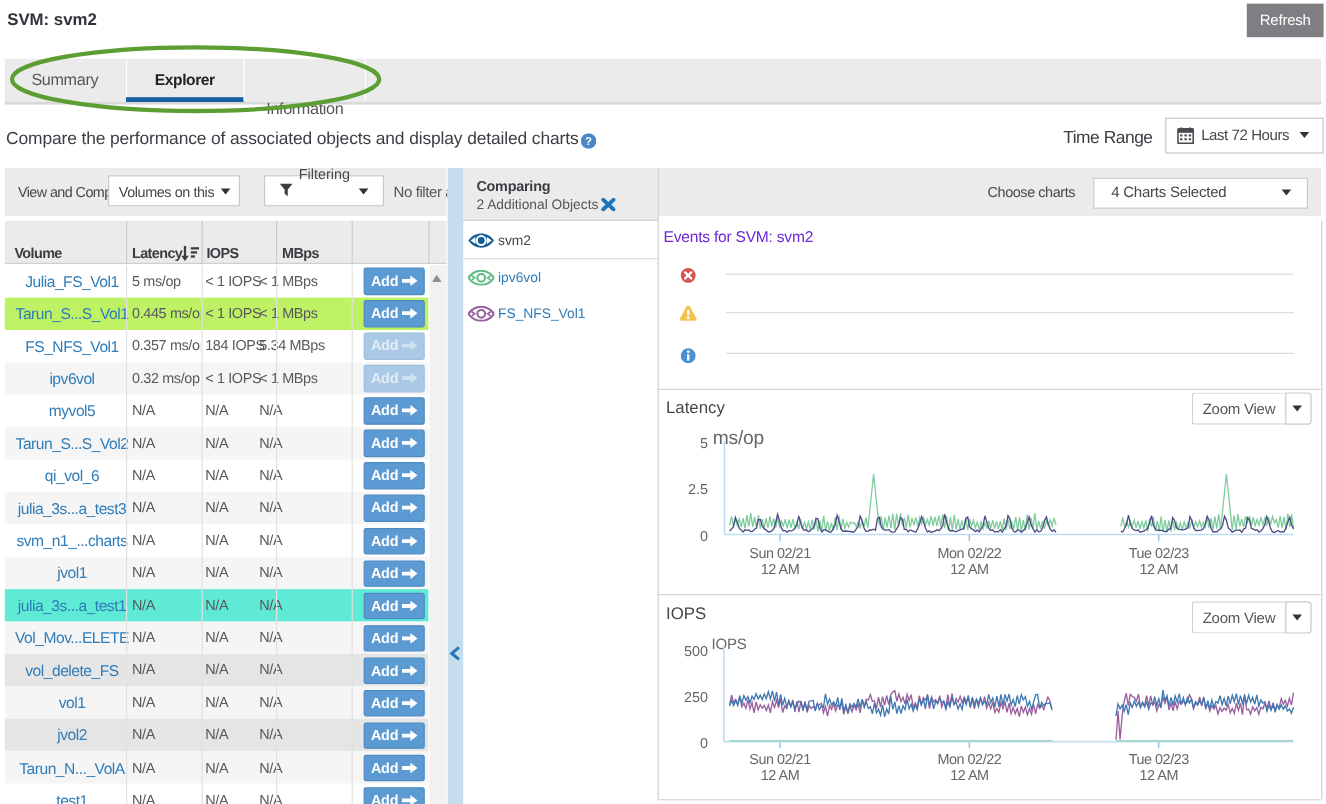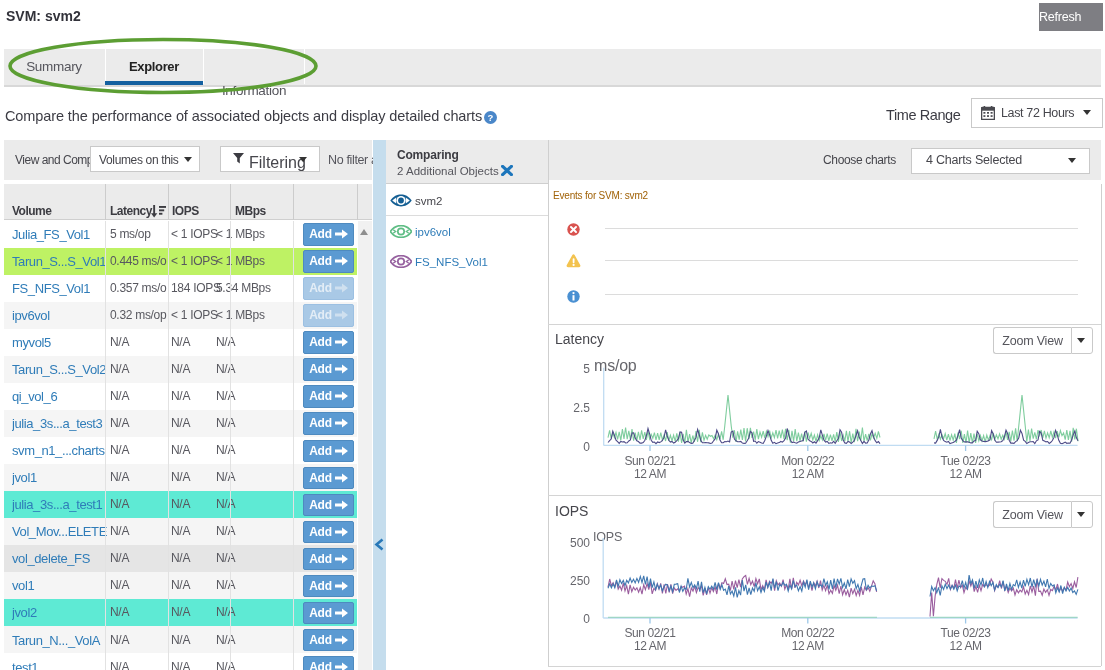--- a/index.html
+++ b/index.html
@@ -7,33 +7,33 @@
   .abs { position:absolute; }
   #page { position:relative; width:1105px; height:670px; overflow:hidden;padding-left:44px; }
   .vline { position:absolute; width:1px; background:#d9d9d9; }
   .hline { position:absolute; height:1px; background:#e0e0e0; }
   .link { color:#2f7cb8; }
   .btn-add { position:absolute; left:299px; top:2.5px; width:51px; height:22.5px; background:#5b9ad2; border:1px solid #4e8abf; border-radius:2px;
              color:#fff; font-weight:bold; font-size:12px; text-align:center; line-height:20.5px; letter-spacing:-0.2px;}
   .btn-add.dis { background:#a9c9e6; border-color:#9cc0e2; color:#e3edf6; }
   .row { position:absolute; left:0; width:353px; height:28px; }
   .cell { position:absolute; top:6.2px; font-size:12px; letter-spacing:-0.3px; color:#58585f; white-space:nowrap; overflow:hidden; }
-  .cv { left:8px; width:96px; font-size:13px; letter-spacing:-0.4px; }
+  .cv { left:8px; width:96px; font-size:13px; letter-spacing:-0.4px;text-align:center; }
   .cell.link, .link { color:#2f7cb8; }
   .cl { left:106px; width:57px; }
   .ci { left:167px; width:60px; }
   .cm { left:212px; width:60px; }
   .arrw { display:inline-block; margin-left:3px; }
 </style>
 </head>
 <body>
 <div id="page">
 
 <div class="abs" style="left:6px;top:7.5px;font-size:14px;font-weight:bold;color:#32323a;">SVM: svm2</div>
-<div class="abs" style="left:1039px;top:3px;width:64px;height:28px;background:#7e7e83;color:#fff;font-size:12.5px;letter-spacing:-0.2px;line-height:28px;">Refresh</div>
+<div class="abs" style="left:1039px;top:3px;width:64px;height:28px;background:#7e7e83;color:#fff;font-size:12.5px;letter-spacing:-0.2px;text-align:center;line-height:28px;">Refresh</div>
 
 <div class="abs" style="left:4px;top:49px;width:1097px;height:37.5px;background:#ebebeb;border-bottom:2px solid #d8d8d8;"></div>
 <div class="abs" style="left:4px;top:49px;width:100px;height:35px;font-size:13.5px;letter-spacing:-0.3px;color:#55555c;text-align:center;line-height:35px;">Summary</div>
 <div class="abs" style="left:104.5px;top:49px;width:1px;height:35px;background:#fff;"></div>
 <div class="abs" style="left:105px;top:49px;width:98px;height:35px;font-size:13px;letter-spacing:-0.35px;font-weight:bold;color:#222;text-align:center;line-height:35px;">Explorer</div>
 <div class="abs" style="left:105px;top:80.8px;width:98px;height:4.2px;background:#1460a0;"></div>
 <div class="abs" style="left:203px;top:49px;width:1px;height:35px;background:#fff;"></div>
 <div class="abs" style="left:204px;top:49px;width:100px;height:35px;font-size:13.5px;letter-spacing:-0.3px;color:#55555c;text-align:center;line-height:35px;margin-top:24px;">Information</div>
 <div class="abs" style="left:304px;top:49px;width:1px;height:35px;background:#fff;"></div>
 <svg class="abs" style="left:0;top:0;" width="330" height="100" viewBox="0 0 330 100">
@@ -66,21 +66,21 @@
 
 <div class="abs" style="left:4px;top:140px;width:368px;height:40px;background:#ebebeb;"></div>
 <div class="abs" style="left:15px;top:153px;width:75px;font-size:12px;letter-spacing:-0.5px;color:#46464c;white-space:nowrap;overflow:hidden;">View and Comp</div>
 <div class="abs" style="left:90px;top:146px;width:110px;height:26px;background:#fff;border:1px solid #c9c9c9;"></div>
 <div class="abs" style="left:99px;top:153px;font-size:12px;letter-spacing:-0.35px;color:#46464c;">Volumes on this</div>
 <div class="abs" style="left:184px;top:157px;width:0;height:0;border-left:4px solid transparent;border-right:4px solid transparent;border-top:5px solid #333;"></div>
 <div class="abs" style="left:220px;top:146px;width:100px;height:26px;background:#fff;border:1px solid #c9c9c9;"></div>
 <svg class="abs" style="left:233px;top:153px;" width="11" height="11" viewBox="0 0 11 11">
   <path d="M0,0 H11 L6.8,5 V10.5 L4.2,8.4 V5 Z" fill="#3c3c42"></path>
 </svg>
-<div class="abs" style="left:249px;top:154px;font-size:16px;color:#46464c;">Filtering</div>
+<div class="abs" style="left:249px;top:138px;font-size:12px;color:#46464c;">Filtering</div>
 <div class="abs" style="left:299px;top:157px;width:0;height:0;border-left:4px solid transparent;border-right:4px solid transparent;border-top:5px solid #333;"></div>
 <div class="abs" style="left:328px;top:153px;width:45px;font-size:12.5px;letter-spacing:-0.35px;color:#55555c;white-space:nowrap;overflow:hidden;">No filter a</div>
 
 <div class="abs" style="left:4px;top:184px;width:368px;height:35.5px;background:#ebebeb;border-bottom:1px solid #cfcfcf;"></div>
 <div class="abs" style="left:12px;top:203.5px;font-size:12px;letter-spacing:-0.5px;font-weight:bold;color:#3c3c42;">Volume</div>
 <div class="abs" style="left:110px;top:203.5px;font-size:12px;letter-spacing:-0.5px;font-weight:bold;color:#3c3c42;">Latency</div>
 <svg class="abs" style="left:151px;top:205px;" width="15" height="13" viewBox="0 0 15 13">
 <g fill="#3c3c42">
         <rect x="2.2" y="0" width="1.9" height="9.2"></rect>
         <path d="M0,8.2 L3.15,12.6 L6.3,8.2 Z"></path>
@@ -215,21 +215,21 @@
 </div>
 <div class="row" style="top:572.2px;left:4px;height:27.05px;background:#f5f5f5;">
 <div class="cell cv link">vol1</div>
 <div class="cell cl">N/A</div>
 <div class="cell ci">N/A</div>
 <div class="cell cm">N/A</div>
 <div class="btn-add">Add<svg class="arrw" width="13" height="10" viewBox="0 0 13 10" style="vertical-align:-1px">
           <path d="M0,3.4 H7 V0.6 L13,5 L7,9.4 V6.6 H0 Z" fill="#fff"></path>
         </svg></div>
 </div>
-<div class="row" style="top:599.3px;left:4px;height:27.05px;background:#5eead4;">
+<div class="row" style="top:599.3px;left:4px;height:27.05px;background:#e5e5e5;">
 <div class="cell cv link">jvol2</div>
 <div class="cell cl">N/A</div>
 <div class="cell ci">N/A</div>
 <div class="cell cm">N/A</div>
 <div class="btn-add">Add<svg class="arrw" width="13" height="10" viewBox="0 0 13 10" style="vertical-align:-1px">
           <path d="M0,3.4 H7 V0.6 L13,5 L7,9.4 V6.6 H0 Z" fill="#fff"></path>
         </svg></div>
 </div>
 <div class="row" style="top:626.4px;left:4px;height:27.05px;background:#f5f5f5;">
 <div class="cell cv link">Tarun_N..._VolA</div>
@@ -301,21 +301,21 @@
 <div class="abs" style="left:911px;top:147.5px;width:179px;height:26px;background:#fff;border:1px solid #c9c9c9;"></div>
 <div class="abs" style="left:926px;top:152.5px;font-size:12.5px;letter-spacing:-0.2px;color:#46464c;">4 Charts Selected</div>
 <div class="abs" style="left:1068px;top:158px;width:0;height:0;border-left:4px solid transparent;border-right:4px solid transparent;border-top:5px solid #333;"></div>
 
 <div class="vline" style="left:548.3px;top:140px;height:526px;background:#cfcfcf;"></div>
 <div class="vline" style="left:1100.6px;top:184px;height:482px;background:#cfcfcf;"></div>
 <div class="hline" style="left:548.3px;top:324.3px;width:553px;background:#d4d4d4;"></div>
 <div class="hline" style="left:548.3px;top:495.3px;width:553px;background:#d4d4d4;"></div>
 <div class="hline" style="left:548.3px;top:665.6px;width:553px;background:#d4d4d4;"></div>
 
-<div class="abs" style="left:553px;top:190px;font-size:10px;letter-spacing:-0.2px;color:#a16207;">Events for SVM: svm2</div>
+<div class="abs" style="left:553px;top:190px;font-size:13px;letter-spacing:-0.2px;color:#6d28d9;">Events for SVM: svm2</div>
 <svg class="abs" style="left:567px;top:223px;" width="13" height="13" viewBox="0 0 13 13">
   <circle cx="6.5" cy="6.5" r="6.2" fill="#d9534f"></circle>
   <g stroke="#fff" stroke-width="2" stroke-linecap="round">
     <line x1="4" y1="4" x2="9" y2="9"></line>
         <line x1="9" y1="4" x2="4" y2="9"></line>
   </g>
 </svg>
 <div class="hline" style="left:605px;top:228.3px;width:473px;background:#dcdcdc;"></div>
 <svg class="abs" style="left:566px;top:253.5px;" width="15" height="14" viewBox="0 0 15 14">
   <path d="M6.2,1.2 a1.6,1.6 0 0 1 2.6,0 L14.2,11 a1.5,1.5 0 0 1 -1.3,2.3 H2.1 A1.5,1.5 0 0 1 0.8,11 Z" fill="#f3c34f"></path>

